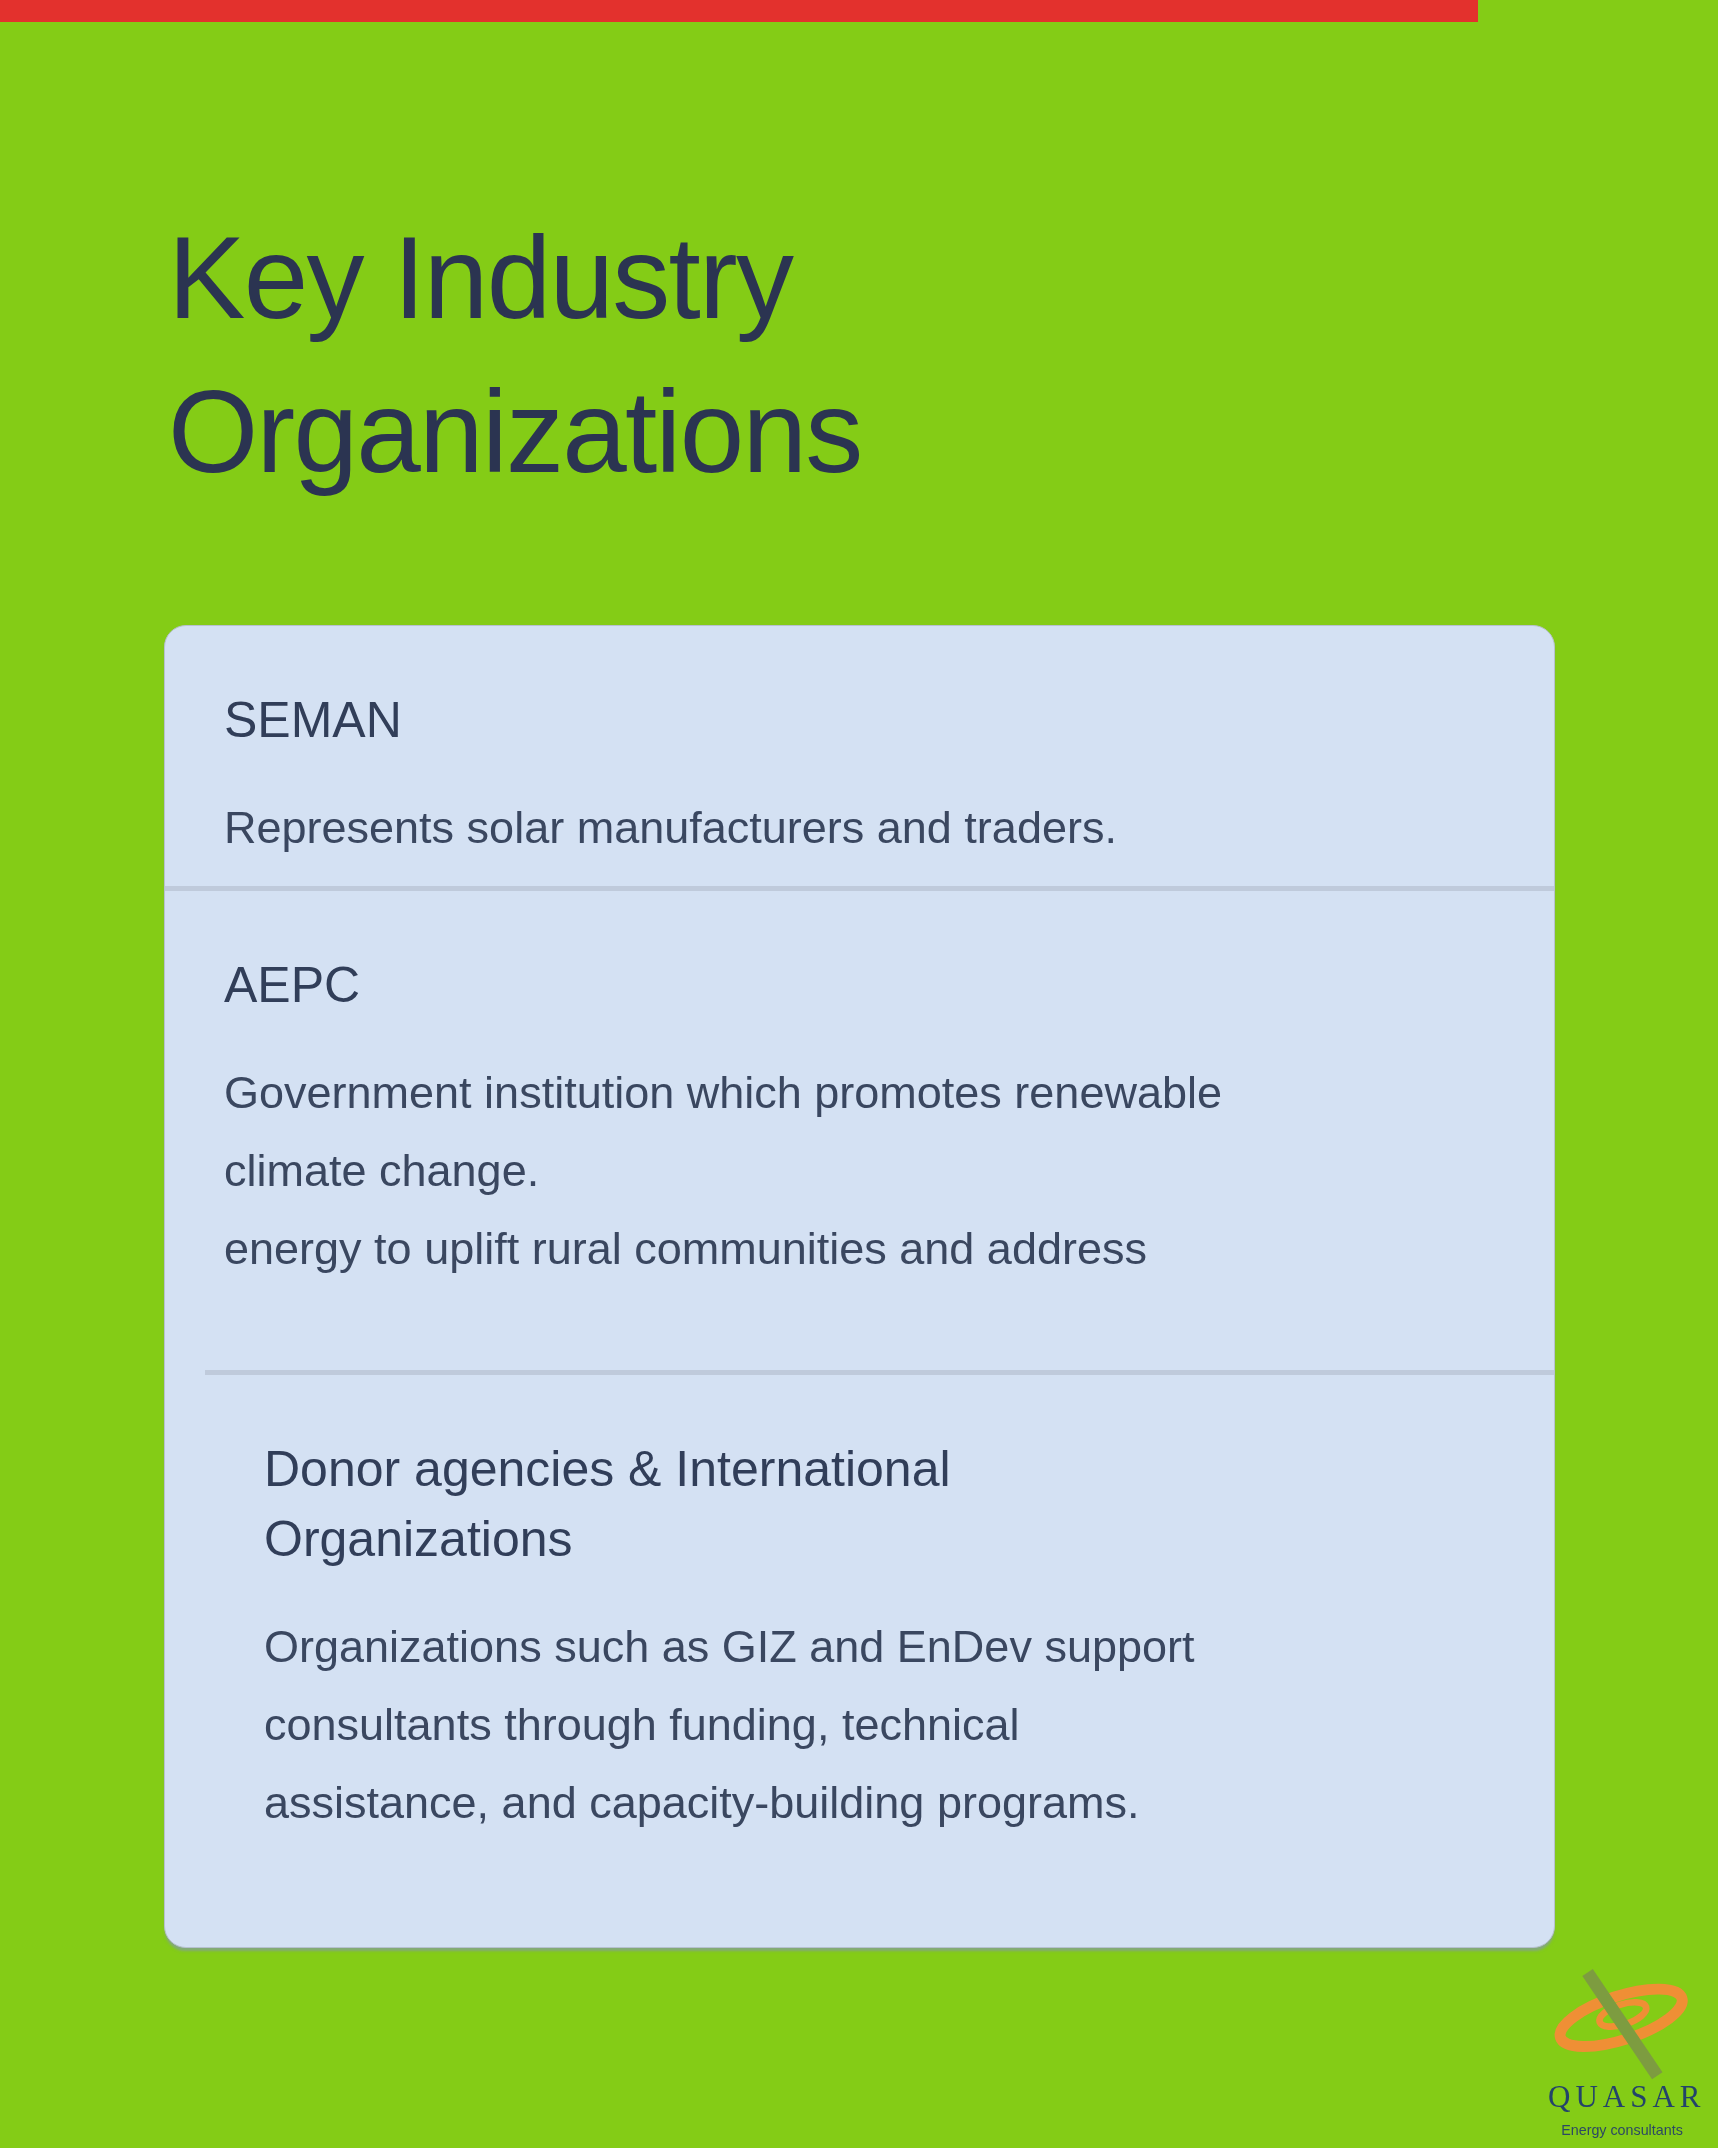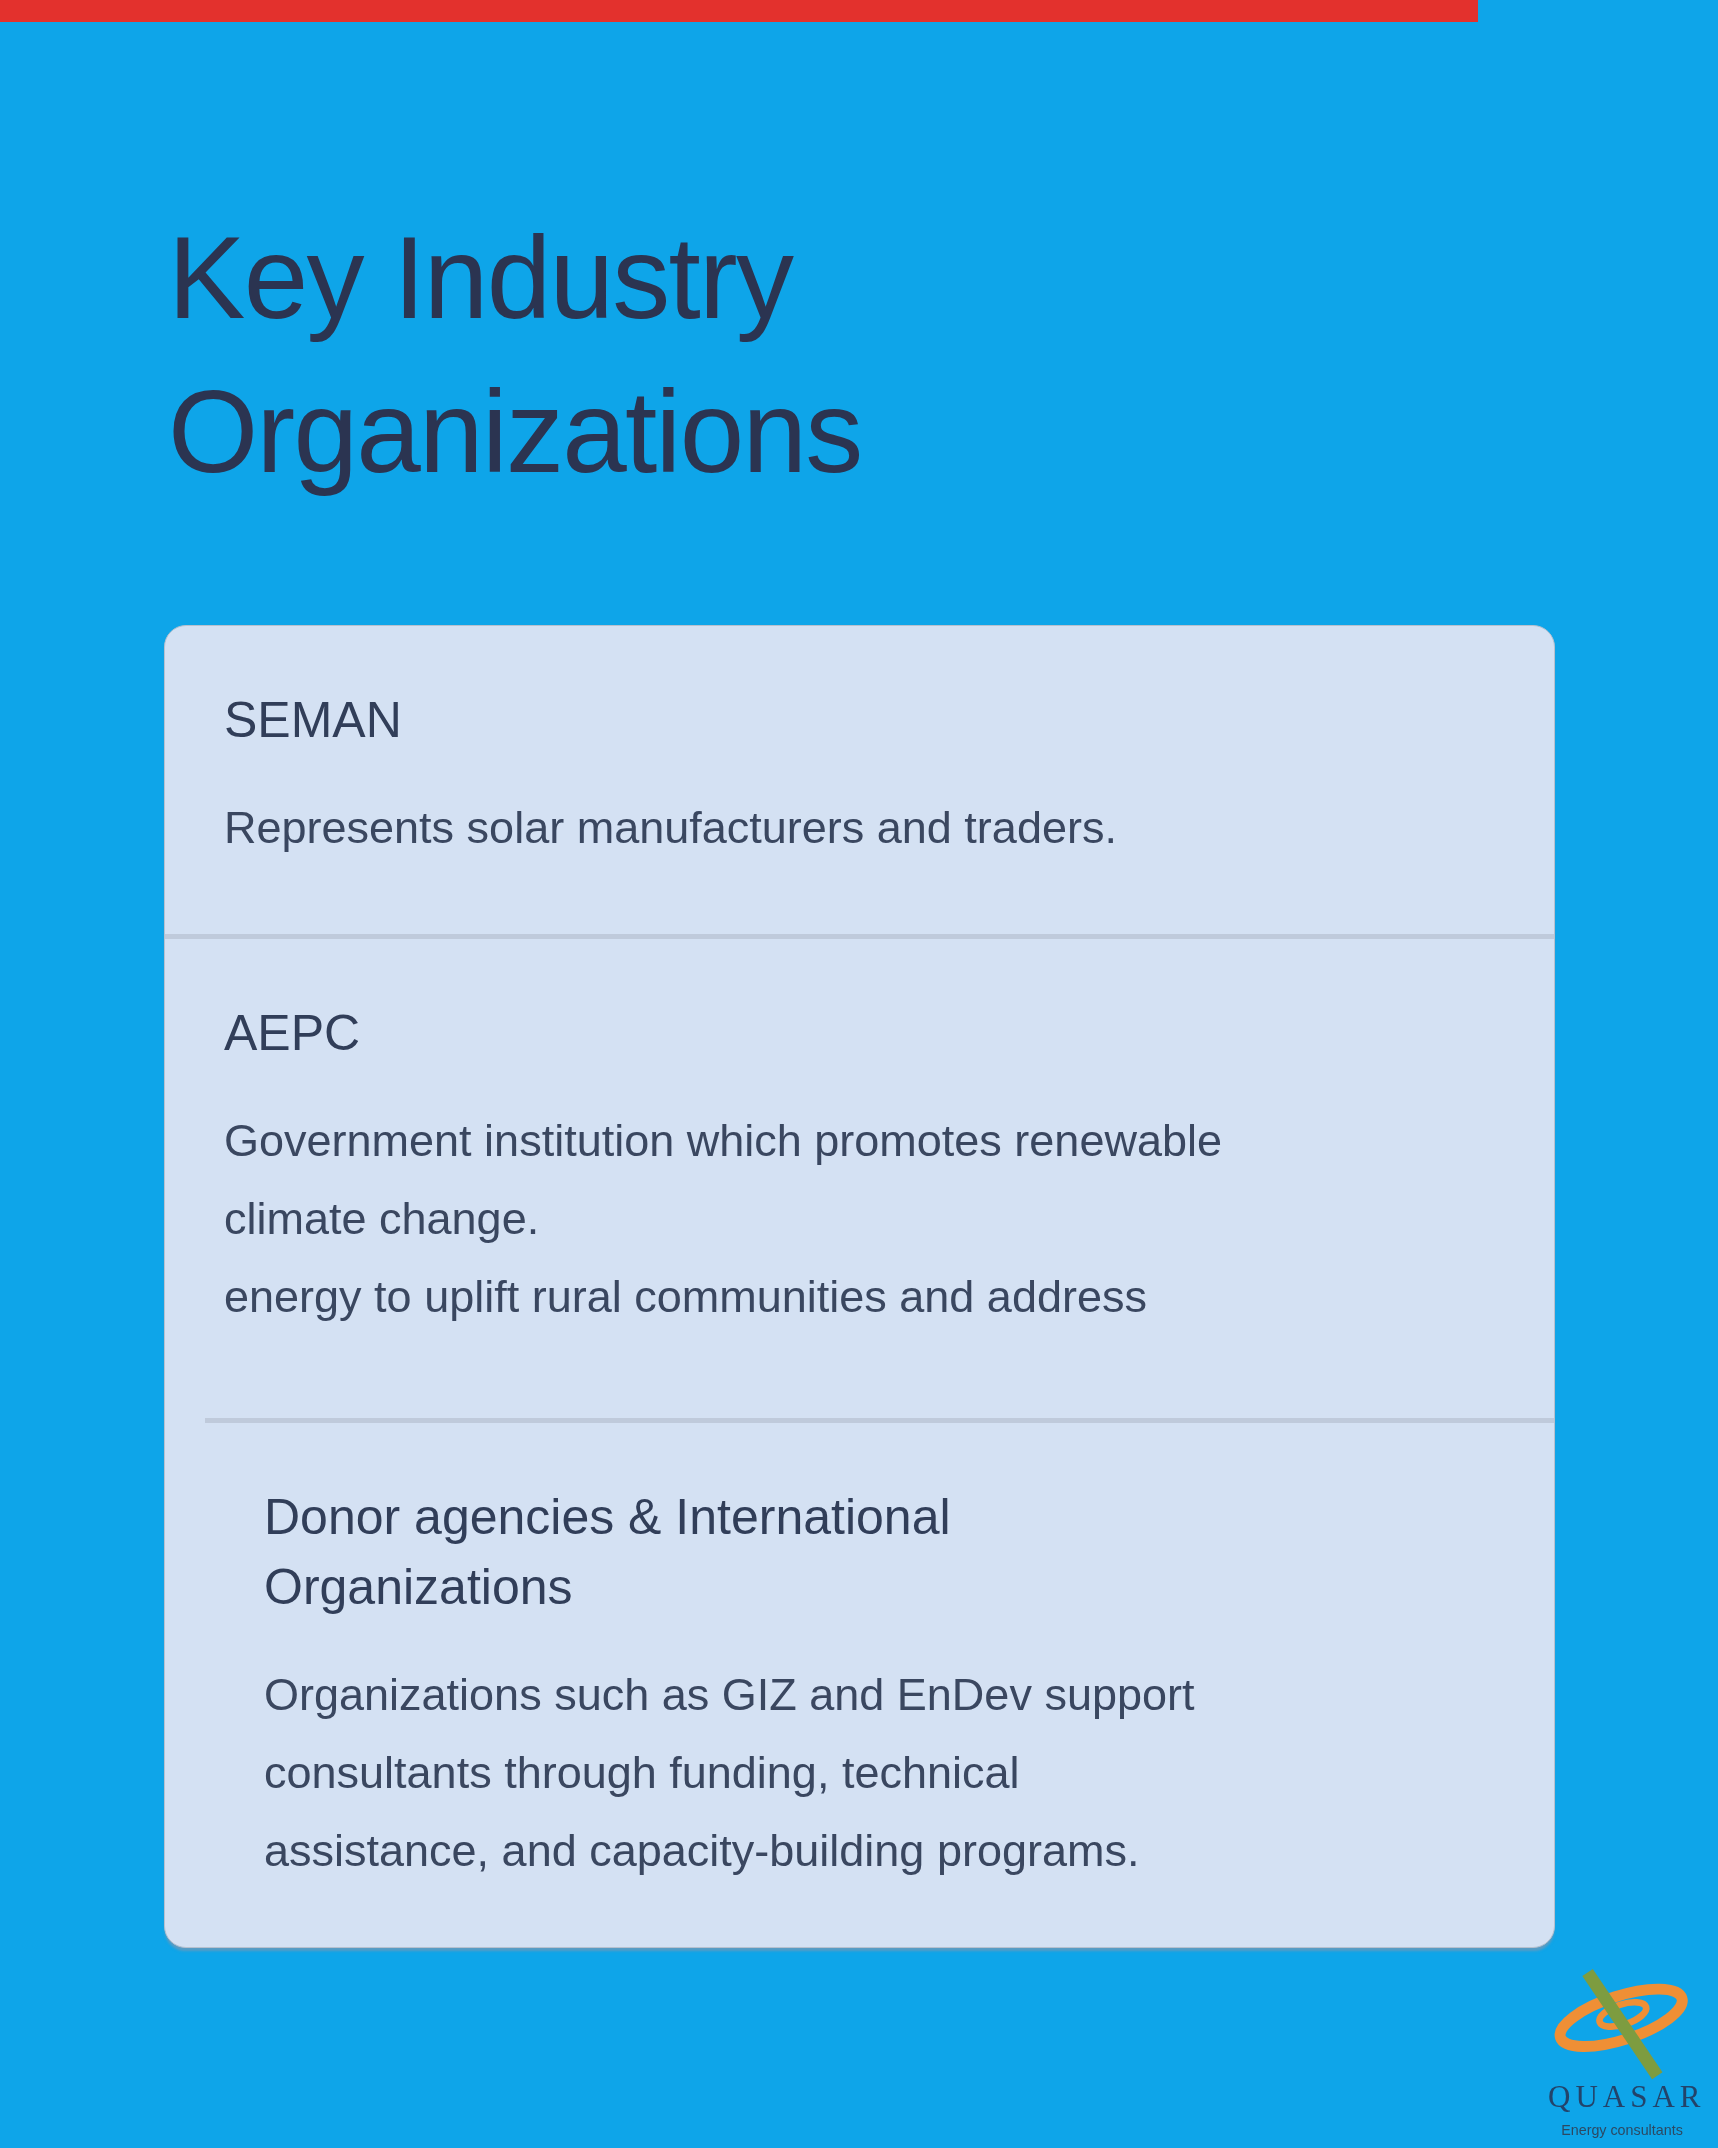--- a/index.html
+++ b/index.html
@@ -4,21 +4,21 @@
 <style>
   html, body {
     margin: 0;
     padding: 0;
     background: #ffffff;
   }
   .page {
     position: relative;
     width: 1718px;
     height: 2148px;
-    background: #0ea5e9;
+    background: #84cc16;
     overflow: hidden;
     font-family: "Liberation Sans", "DejaVu Sans", sans-serif;
   }
   .progress-bar {
     position: absolute;
     left: 0;
     top: 0;
     width: 1478px;
     height: 22px;
     background: #e3312d;
@@ -46,21 +46,21 @@
     border-radius: 22px;
     box-shadow: 0 4.2px 2.5px -1.7px rgba(130, 150, 175, 0.65);
   }
   .section {
     box-sizing: border-box;
     padding: 59px 59px 0 59px;
   }
   .section.divided {
     border-top: 5.9px solid #bfcadb;
   }
-  .section-1 { height: 308px; border-radius: 9px; }
+  .section-1 { height: 260px; border-radius: 9px; }
   .section-2 { height: 484px; }
   .section-3 { height: 583px; margin-left: 40px; }
   .section-heading {
     font-size: 50px;
     line-height: 70px;
     color: #313e59;
     font-weight: 400;
     margin: 0 0 34px 0;
   }
   .section-body {

